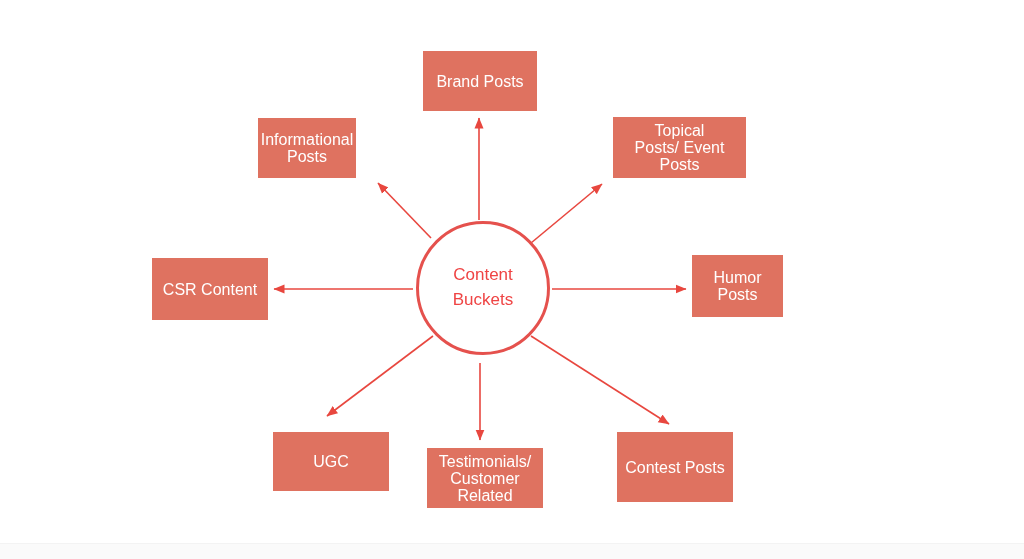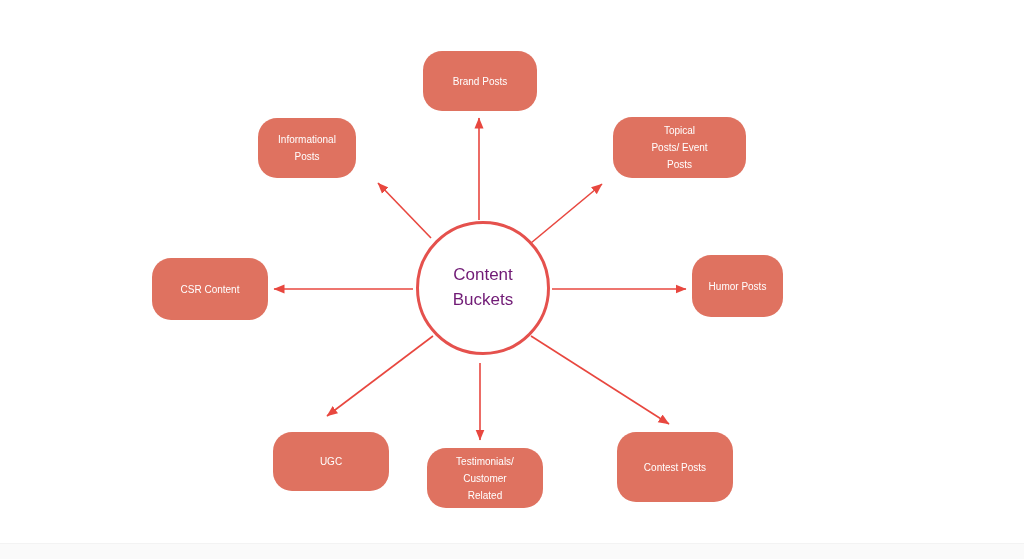--- a/index.html
+++ b/index.html
@@ -18,26 +18,25 @@
     pointer-events: none;
   }
   .node {
     position: absolute;
     background: #df7260;
     color: #ffffff;
     display: flex;
     align-items: center;
     justify-content: center;
     text-align: center;
-    font-size: 10px;
+    font-size: 16px;
     line-height: 17px;
     white-space: pre-line;
     box-sizing: border-box;
     padding: 3px 6px;
-    border-radius: 19px;
   }
   .node-brand         { left: 423px; top: 51px;  width: 114px; height: 60px; }
   .node-topical       { left: 613px; top: 117px; width: 133px; height: 61px; }
   .node-humor         { left: 692px; top: 255px; width: 91px; height: 62px; }
   .node-contest       { left: 617px; top: 432px; width: 116px; height: 70px; }
   .node-testimonials  { left: 427px; top: 448px; width: 116px; height: 60px; }
   .node-ugc           { left: 257px; top: 432px; width: 116px; height: 59px; margin-left: 16px; }
   .node-csr           { left: 152px; top: 258px; width: 116px; height: 62px; }
   .node-informational { left: 258px; top: 118px; width: 98px; height: 60px; }
   .center-circle {
@@ -45,21 +44,21 @@
     left: 416px; top: 221px;
     width: 134px; height: 134px;
     border: 3px solid #e5514d;
     border-radius: 50%;
     background: #ffffff;
     box-sizing: border-box;
     display: flex;
     align-items: center;
     justify-content: center;
     text-align: center;
-    color: #701a75;
+    color: #ef4444;
     font-size: 17px;
     line-height: 1.45;
     white-space: pre-line;
   }
   .bottom-strip {
     position: absolute;
     left: 0; bottom: 0;
     width: 1024px; height: 15px;
     background: #fafafa;
     border-top: 1px solid #f3f3f3;

